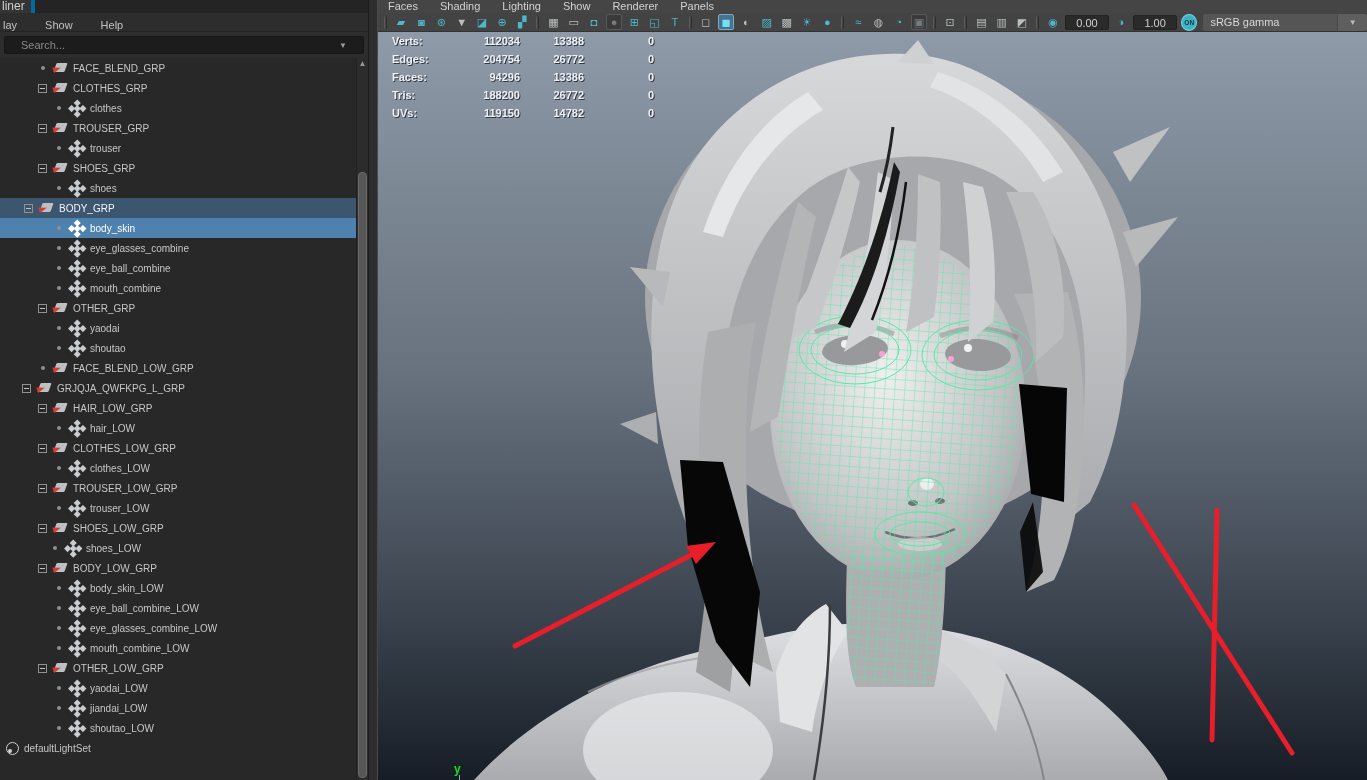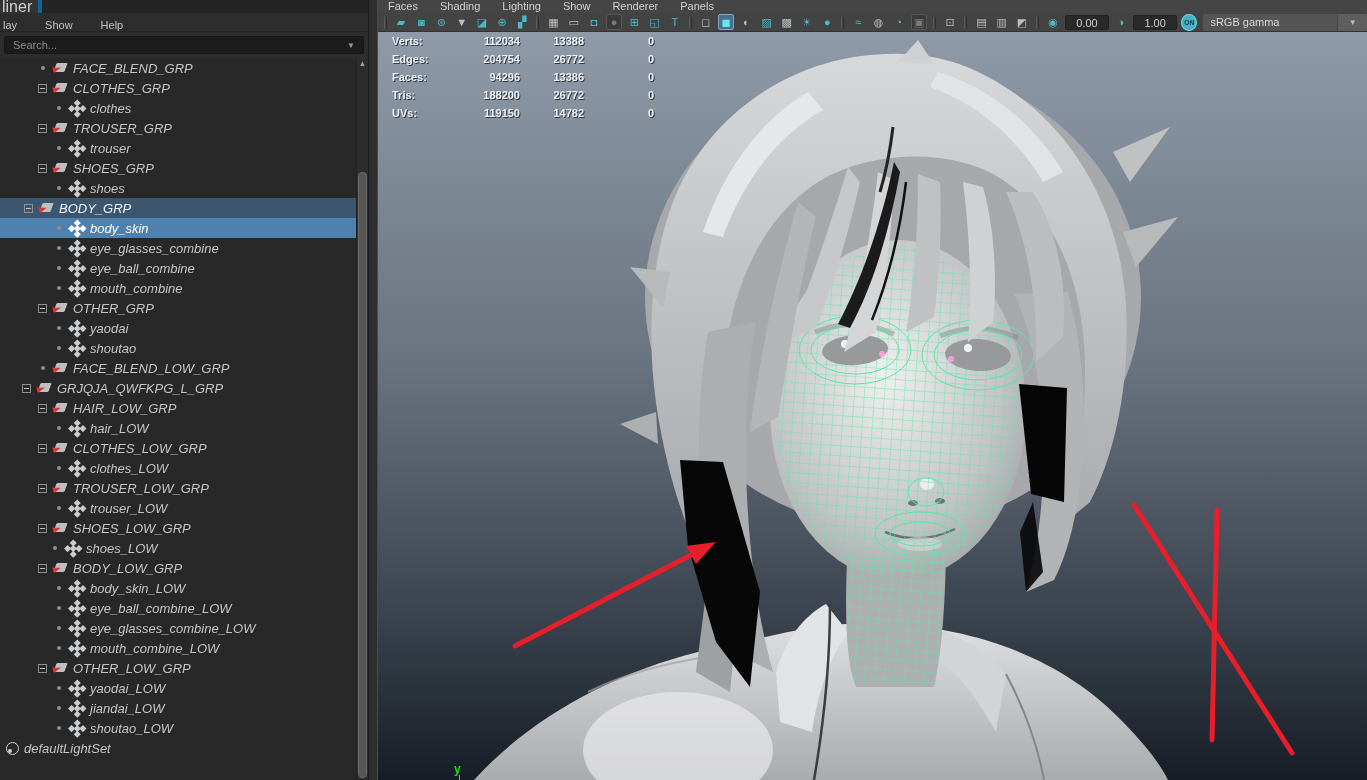--- a/index.html
+++ b/index.html
@@ -3,34 +3,34 @@
 <meta charset="utf-8">
 <style>
   html,body{margin:0;padding:0;background:#1a1a1a;}
   *{box-sizing:border-box;font-family:"Liberation Sans","DejaVu Sans",sans-serif;}
   .app{position:relative;width:1367px;height:780px;overflow:hidden;background:#2a2a2a;-webkit-user-select:none;user-select:none;}
 
   
   .outliner{position:absolute;left:0;top:0;width:368px;height:780px;background:#282828;}
   .panel-divider{position:absolute;left:368px;top:0;width:10px;height:780px;background:#2e2e2e;border-left:1px solid #1c1c1c;border-right:1px solid #4a4a4a;}
   .ol-titlebar{height:13px;background:#242424;display:flex;align-items:center;}
-  .ol-tab{height:13px;padding:0 6px 0 2px;background:#343434;color:#cfcfcf;font-size:16px;line-height:13px;border-right:4px solid #0369a1;}
+  .ol-tab{height:13px;padding:0 6px 0 2px;background:#343434;color:#cfcfcf;font-size:12px;line-height:13px;border-right:4px solid #0369a1;}
   .ol-menubar{height:19px;background:#2d2d2d;display:flex;align-items:flex-end;gap:28px;padding-left:3px;border-bottom:1px solid #232323;}
   .ol-menubar .menu{color:#c3c3c3;font-size:11px;cursor:default;}
   .ol-searchrow{height:26px;background:#2d2d2d;display:flex;align-items:center;padding:0 4px;}
-  .ol-search{flex:1;height:18px;background:#1c1c1c;border:1px solid #171717;border-radius:2px;display:flex;align-items:center;padding:0 8px;}
+  .ol-search{flex:1;height:18px;background:#1c1c1c;border:1px solid #171717;border-radius:2px;display:flex;align-items:center;padding:0 16px;}
   .ol-search .ph{flex:1;color:#8a8a8a;font-size:11px;}
   .ol-search .arrow{color:#9a9a9a;font-size:8px;}
   .ol-tree{position:absolute;top:58px;left:0;right:12px;bottom:0;overflow:hidden;}
   .ol-row{height:20px;display:flex;align-items:center;white-space:nowrap;}
   .ol-row.sel1{background:#3d566f;}
   .ol-row.sel1 .ol-label{color:#f2f5f8;}
   .ol-row.sel2{background:#4e81ad;}
   .ol-row.sel2 .ol-label{color:#ffffff;}
-  .ol-label{color:#c6c6c6;font-size:13px;margin-left:5px;font-style:italic;}
+  .ol-label{color:#c6c6c6;font-size:10px;margin-left:5px;}
   .conn-box{width:9px;height:9px;border:1px solid #909090;margin-right:6px;position:relative;flex:none;}
   .conn-box .minus{position:absolute;left:1px;right:1px;top:3px;height:1px;background:#c0c0c0;}
   .conn-dot{width:4px;height:4px;border-radius:50%;background:#8f8f8f;margin:0 8px 0 3px;flex:none;}
   .ico-group{position:relative;width:15px;height:12px;flex:none;}
   .ico-group .para{position:absolute;left:2px;top:1px;width:11px;height:9px;background:#bcc0c3;transform:skewX(-20deg);border-radius:1px;}
   .ico-group .rarrow{position:absolute;left:0;top:4px;width:0;height:0;border-left:8px solid #d63a34;border-top:3px solid transparent;border-bottom:3px solid transparent;transform:rotate(-18deg);}
   .ico-mesh{width:16px;height:16px;position:relative;flex:none;}
   .ico-mesh i{position:absolute;left:6px;top:6px;width:4.5px;height:4.5px;background:#c9cdd0;transform:rotate(45deg);box-shadow:4px 4px 0 #c9cdd0,-4px -4px 0 #c9cdd0,4px -4px 0 #c9cdd0,-4px 4px 0 #c9cdd0;}
   .sel2 .ico-mesh i{background:#fff;box-shadow:4px 4px 0 #fff,-4px -4px 0 #fff,4px -4px 0 #fff,-4px 4px 0 #fff;}
   .ico-light{width:13px;height:13px;border:1.5px solid #cfd3d6;border-radius:50%;position:relative;flex:none;}

